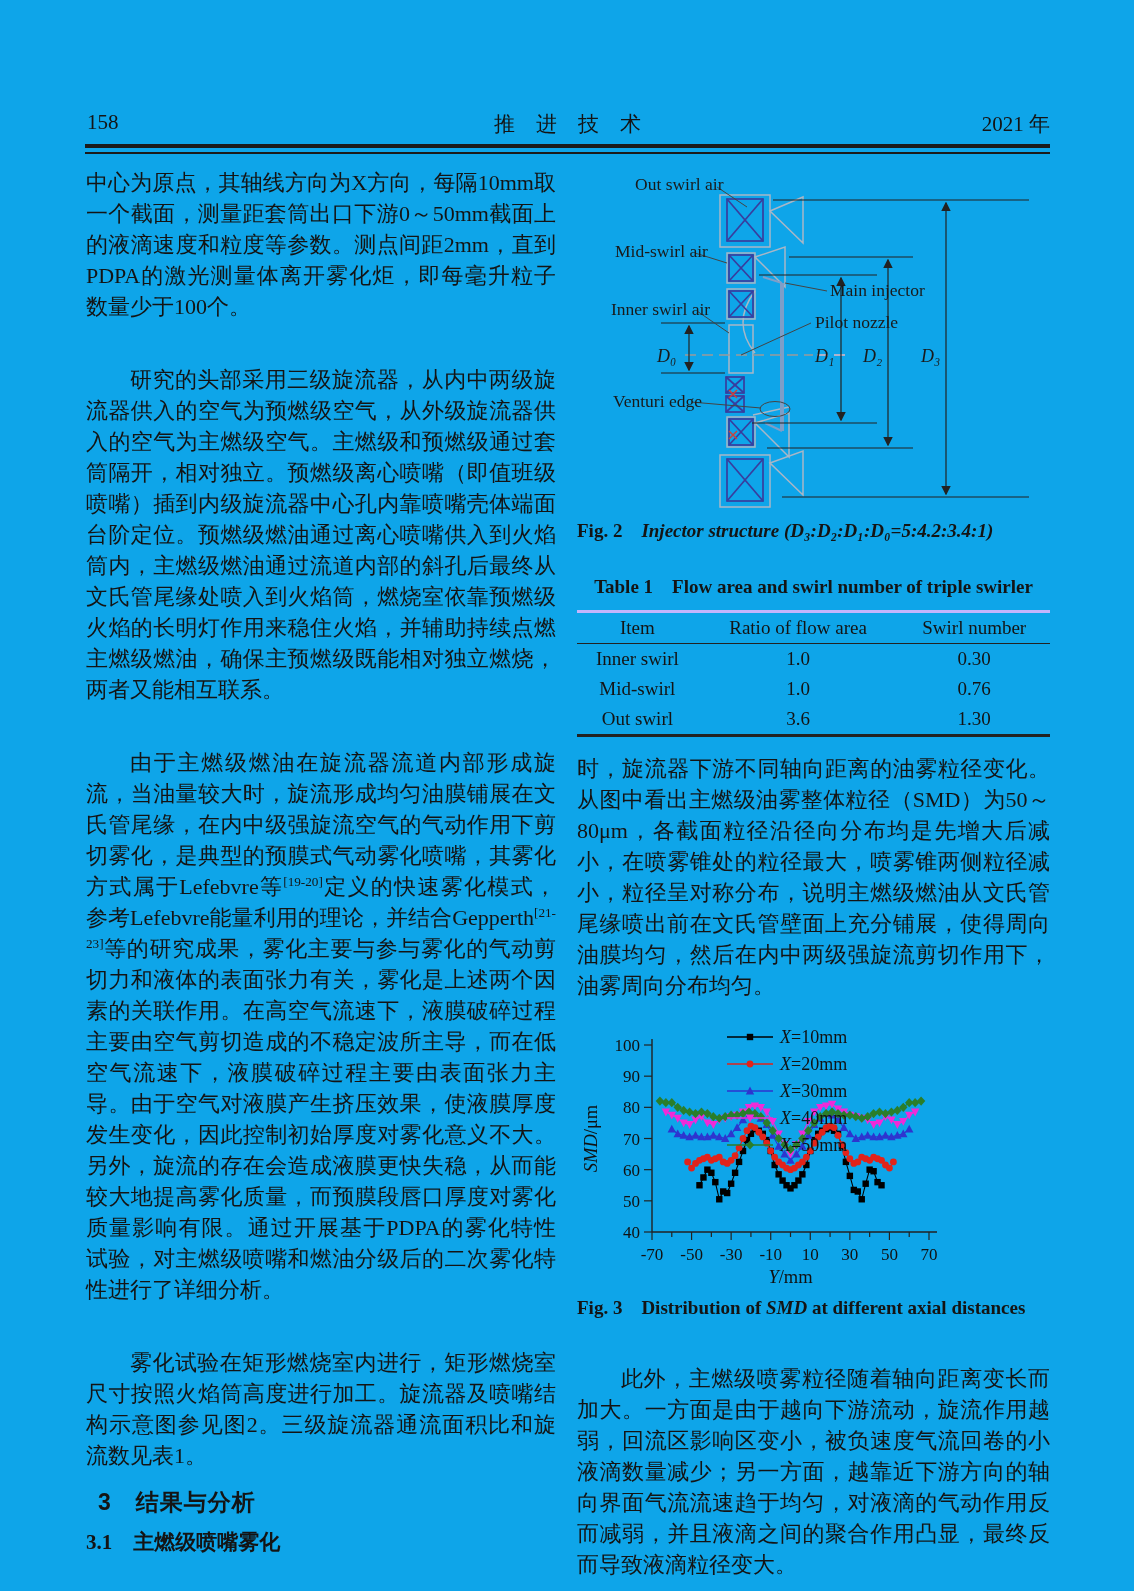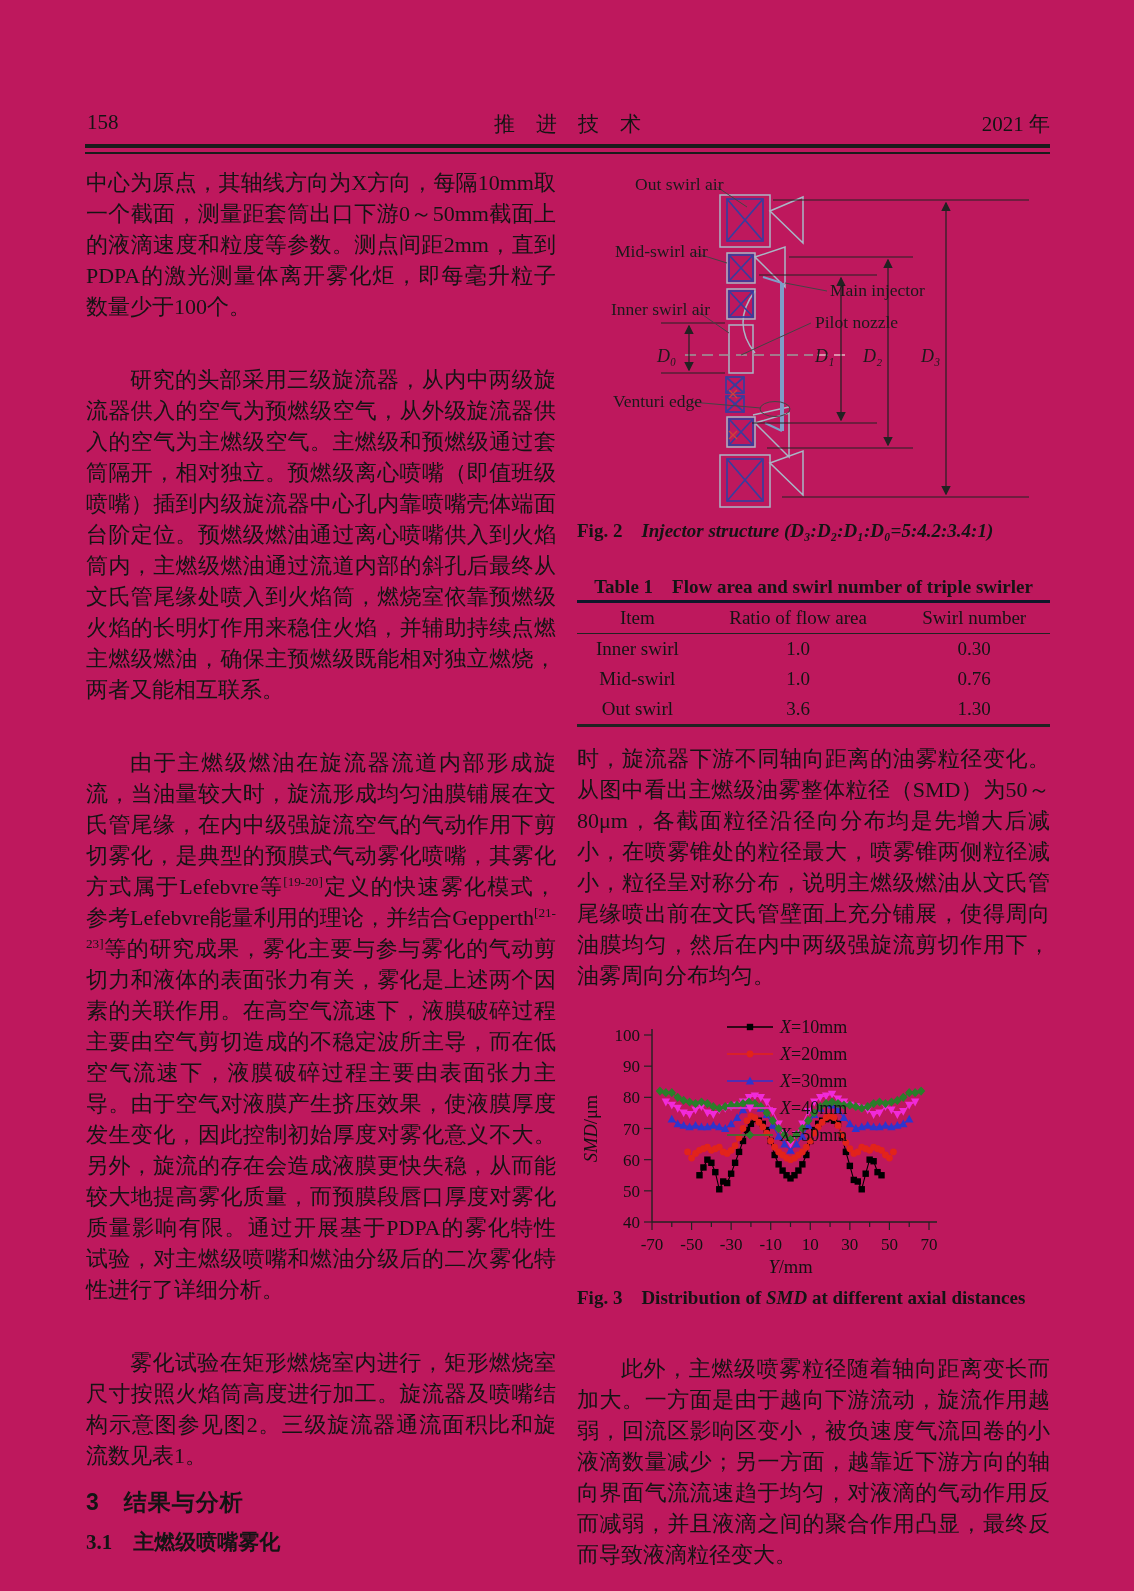--- a/index.html
+++ b/index.html
@@ -1,40 +1,40 @@
 <!DOCTYPE html>
 <html><head>
 <meta charset="utf-8">
 <style>
   html,body{margin:0;padding:0;background:#8a8a8a;}
-  .page{position:relative;width:1134px;height:1591px;margin:0 auto;background:#be185d;
+  .page{position:relative;width:1134px;height:1591px;margin:0 auto;background:#0ea5e9;
         font-family:"Liberation Serif","DejaVu Serif",serif;color:#141414;overflow:hidden;}
   
   .hdr{position:absolute;top:110px;left:85px;width:965px;height:30px;font-size:21px;}
   .hdr .pn{position:absolute;left:2px;top:0;}
   .hdr .jt{position:absolute;left:0;right:0;text-align:center;top:0;}
   .hdr .yr{position:absolute;right:0;top:0;}
   .rule-a{position:absolute;left:85px;top:144px;width:965px;height:4px;background:#1b1b1b;}
   .rule-b{position:absolute;left:85px;top:152px;width:965px;height:2px;background:#1b1b1b;}
   
   .colL{position:absolute;left:86px;top:167px;width:470px;}
   .colR{position:absolute;left:577px;top:165px;width:473px;}
   .body-text{font-size:22px;line-height:31px;text-align:justify;}
   .body-text p{margin:0;}
   .body-text p.ind{text-indent:2em;margin-top:42px;}
   sup{font-size:0.6em;line-height:0;}
   .sec-h{font-family:"Liberation Sans","DejaVu Sans",sans-serif;font-weight:bold;
-         font-size:23px;margin:16px 0 8px 0;letter-spacing:1px;}
+         font-size:23px;margin:16px 0 8px 12px;letter-spacing:1px;}
   .sub-h{font-family:Liberation Serif, serif;font-weight:bold;
          font-size:21px;margin:10px 0 6px 0;}
   
   .caption{font-weight:bold;font-size:19px;text-align:left;margin-top:4px;}
   .tbl-title{font-weight:bold;font-size:19px;text-align:center;margin-top:30px;}
-  table.t1{width:100%;border-collapse:collapse;
-           border-top:3px solid #0f172a;border-bottom:3px solid #222;}
+  table.t1{width:100%;border-collapse:collapse;margin-top:10px;
+           border-top:3px solid #c4b5fd;border-bottom:3px solid #222;}
   table.t1 thead td{border-bottom:1.5px solid #222;}
   table.t1 td{font-size:19px;text-align:center;padding:4px 0;}
   
   .hl{stroke:#a9b6c6;fill:none;stroke-width:1.5px;}
   .sleeve{stroke:#7e9ec8;fill:none;}
   .xb{stroke:#383d9e;fill:none;stroke-width:1.7px;}
   .dim{stroke:#222;stroke-width:1.2px;fill:none;}
   .lead{stroke:#444;stroke-width:1px;fill:none;}
   .figtext{font-size:17.5px;fill:#1a1a1a;font-family:"Liberation Serif","DejaVu Serif",serif;}
   .dlab{font-style:italic;font-size:18px;}

